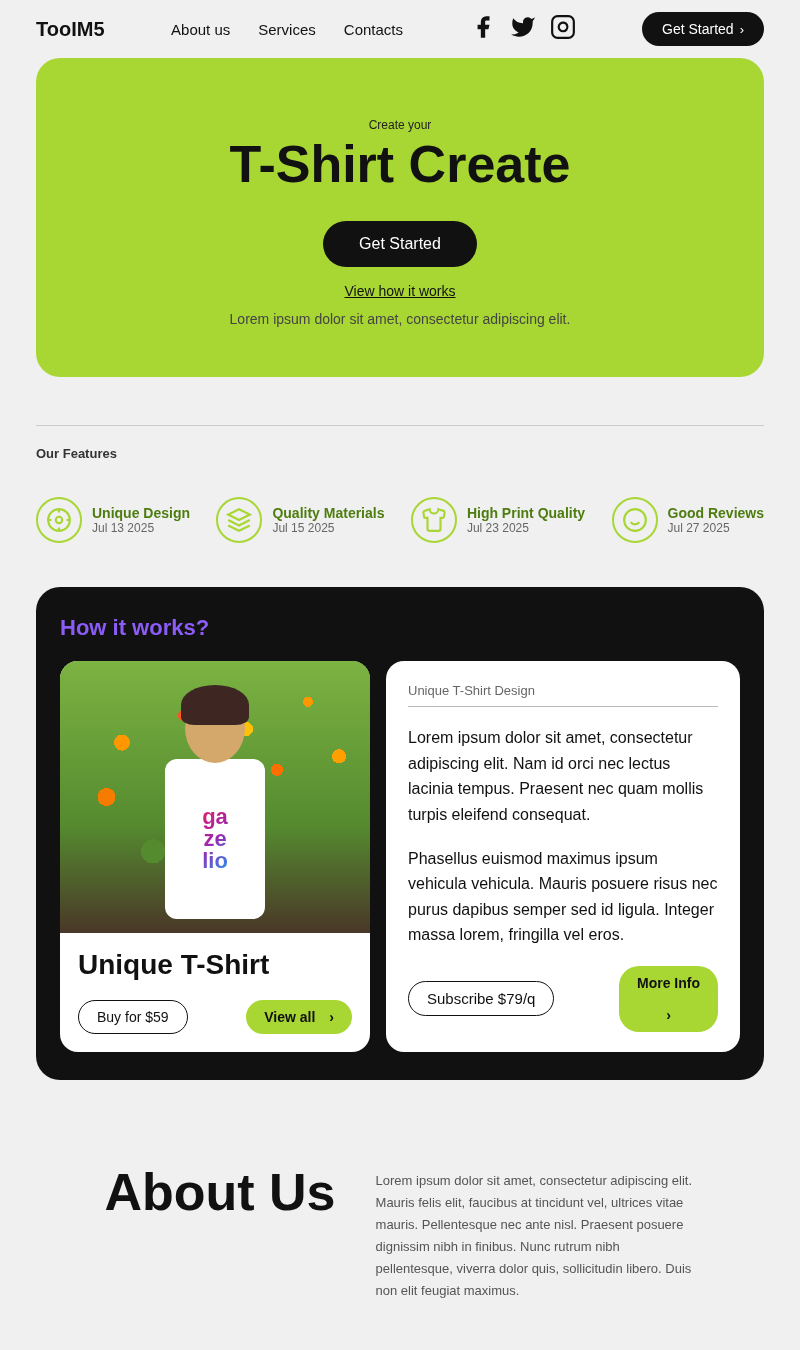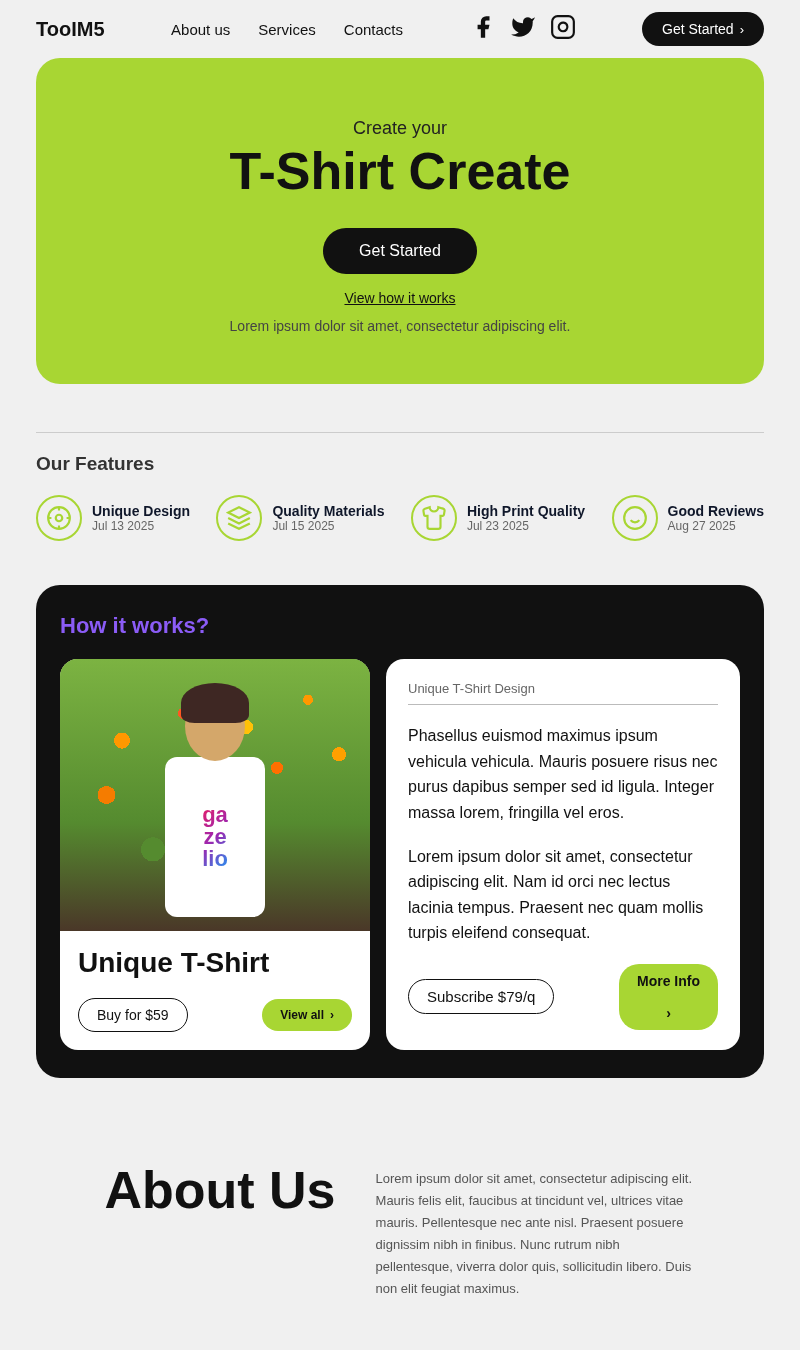--- a/index.html
+++ b/index.html
@@ -23,46 +23,46 @@
     .btn-get-started .arrow { font-size: 13px; }
 
     
     .hero-section {
       margin: 0 36px 24px;
       background: #a8d633;
       border-radius: 24px;
       padding: 60px 40px 50px;
       text-align: center;
     }
-    .hero-subtitle { font-size: 18px; color: #222; margin-bottom: 4px; }
+    .hero-subtitle { font-size: 12px; color: #222; margin-bottom: 4px; }
     .hero-title { font-size: 52px; font-weight: 700; color: #111; margin-bottom: 28px; line-height: 1.1; }
     .btn-hero {
       background: #111; color: #fff; border: none; border-radius: 28px;
       padding: 14px 36px; font-size: 16px; cursor: pointer; margin-bottom: 16px;
     }
     .hero-link {
       display: block; color: #111; font-size: 14px; text-decoration: underline;
       margin-bottom: 12px; cursor: pointer;
     }
     .hero-desc { font-size: 14px; color: #444; }
 
     
     .features-section { padding: 24px 36px 16px; }
     .features-divider { border: none; border-top: 1px solid #ccc; margin-bottom: 20px; }
-    .features-title { font-size: 19px; font-weight: 600; color: #333; margin-bottom: 20px; }
+    .features-title { font-size: 13px; font-weight: 600; color: #333; margin-bottom: 36px; }
     .features-grid {
       display: flex; justify-content: space-between; gap: 12px;
     }
     .feature-item { display: flex; align-items: center; gap: 10px; }
     .feature-icon {
       width: 46px; height: 46px; border-radius: 50%; border: 2.5px solid #a8d633;
       display: flex; align-items: center; justify-content: center;
       font-size: 20px; color: #a8d633; flex-shrink: 0;
     }
-    .feature-text .feature-name { font-size: 14px; font-weight: 600; color: #0f172a; }
+    .feature-text .feature-name { font-size: 14px; font-weight: 600; color: #4d7c0f; }
     .feature-text .feature-date { font-size: 12px; color: #666; }
 
     
     .how-section {
       margin: 28px 36px 24px;
       background: #111;
       border-radius: 24px;
       padding: 28px 24px 28px;
     }
     .how-title { font-size: 22px; font-weight: 700; color: #8b5cf6; margin-bottom: 20px; }
@@ -80,22 +80,22 @@
     }
     .card-left-body { padding: 16px 18px 18px; display: flex; flex-direction: column; gap: 14px; flex: 1; }
     .card-left-title { font-size: 28px; font-weight: 700; color: #111; }
     .card-left-actions { display: flex; justify-content: space-between; align-items: center; margin-top: auto; }
     .btn-outline {
       border: 1.5px solid #111; background: #fff; border-radius: 20px;
       padding: 8px 18px; font-size: 14px; cursor: pointer; color: #111;
     }
     .btn-dark-pill {
       background: #a8d633; color: #111; border: none; border-radius: 20px;
-      padding: 9px 18px; font-size: 12px; cursor: pointer;
-      display: flex; align-items: center; gap: 6px; font-weight: 600;
+      padding: 9px 18px; font-size: 14px; cursor: pointer;
+      display: flex; align-items: center; gap: 14px; font-weight: 600;
     }
 
     
     .card-right {
       background: #fff; border-radius: 18px; padding: 22px 22px 20px;
       flex: 1; display: flex; flex-direction: column; justify-content: space-between;
     }
     .card-right-tag { font-size: 13px; color: #666; margin-bottom: 8px; }
     .card-right-divider { border: none; border-top: 1px solid #bbb; margin-bottom: 18px; }
     .card-right-text { font-size: 16px; line-height: 1.6; color: #111; margin-bottom: 18px; flex: 1; }
@@ -269,21 +269,21 @@
       <div class="feature-icon">
         <svg class="icon-svg" viewBox="0 0 24 24" fill="none" stroke="#a8d633" stroke-width="2">
           <circle cx="12" cy="12" r="10"></circle>
           <path d="M8 14s1.5 2 4 2 4-2 4-2"></path>
           <line x1="9" y1="9" x2="9.01" y2="9"></line>
           <line x1="15" y1="9" x2="15.01" y2="9"></line>
         </svg>
       </div>
       <div class="feature-text">
         <div class="feature-name">Good Reviews</div>
-        <div class="feature-date">Aug 27 2025</div>
+        <div class="feature-date">Jul 27 2025</div>
       </div>
     </div>
 
   </div>
 </section>
 
 <section class="how-section">
   <h2 class="how-title">How it works?</h2>
   <div class="how-cards">
 
@@ -308,22 +308,22 @@
             <span>View all</span>
             <span>›</span>
           </button>
         </div>
       </div>
     </div>
 
     <div class="card-right">
       <div class="card-right-tag">Unique T-Shirt Design</div>
       <hr class="card-right-divider">
+      <p class="card-right-text">Lorem ipsum dolor sit amet, consectetur adipiscing elit. Nam id orci nec lectus lacinia tempus. Praesent nec quam mollis turpis eleifend consequat.</p>
       <p class="card-right-text">Phasellus euismod maximus ipsum vehicula vehicula. Mauris posuere risus nec purus dapibus semper sed id ligula. Integer massa lorem, fringilla vel eros.</p>
-      <p class="card-right-text">Lorem ipsum dolor sit amet, consectetur adipiscing elit. Nam id orci nec lectus lacinia tempus. Praesent nec quam mollis turpis eleifend consequat.</p>
       <div class="card-right-actions">
         <button class="btn-subscribe">Subscribe $79/q</button>
         <button class="btn-more-info">
           <span>More Info</span>
           <span>›</span>
         </button>
       </div>
     </div>
 
   </div>

